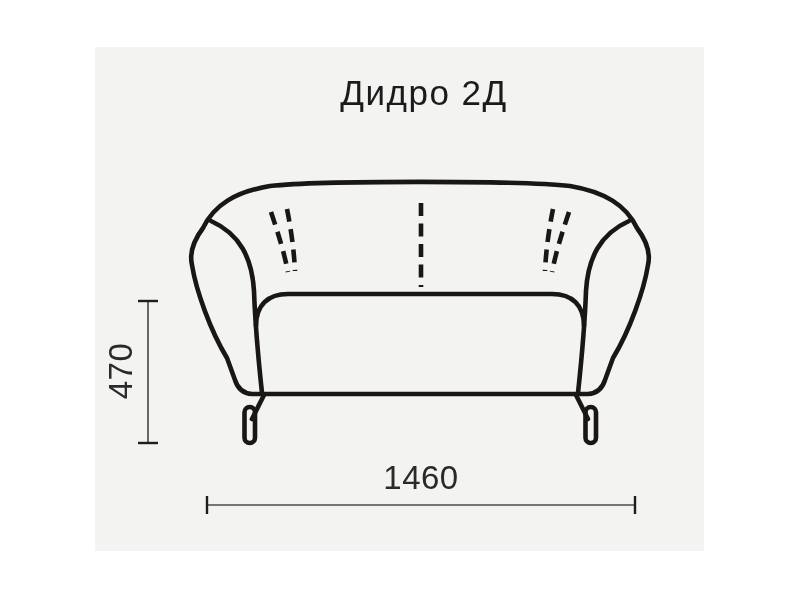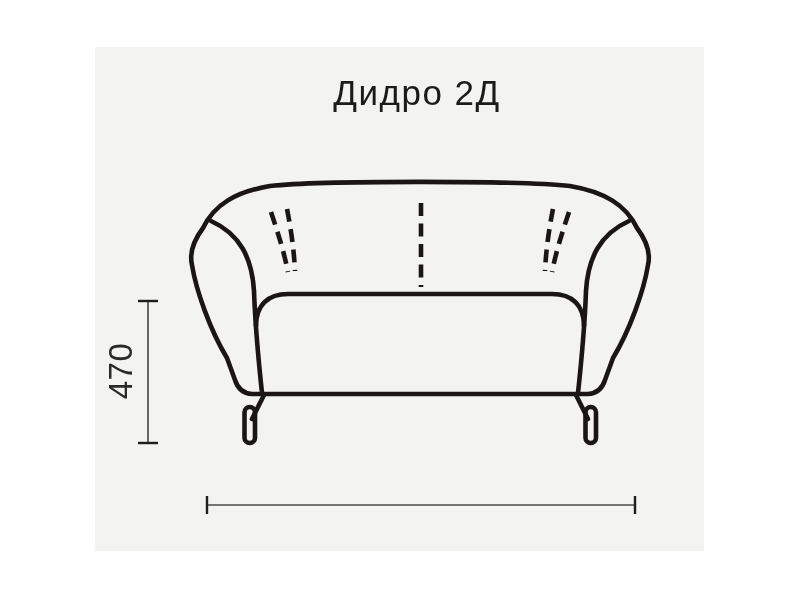--- a/index.html
+++ b/index.html
@@ -27,21 +27,21 @@
   }
   .drawing-svg {
     position: absolute;
     left: 0;
     top: 0;
     width: 800px;
     height: 600px;
   }
   .title {
     position: absolute;
-    left: 117px;
+    left: 124px;
     top: 75px;
     width: 600px;
     text-align: center;
     font-size: 35px;
     line-height: 36px;
     font-weight: 500;
     letter-spacing: 1.5px;
     color: #1b1b1b;
     white-space: nowrap;
   }
@@ -124,14 +124,15 @@
       <g>
         <line x1="207" y1="505" x2="635" y2="505" stroke="#4d4d4d" stroke-width="1.7"></line>
         <line x1="207" y1="496" x2="207" y2="514" stroke="#1d1d1d" stroke-width="2.4"></line>
         <line x1="635" y1="496" x2="635" y2="514" stroke="#1d1d1d" stroke-width="2.4"></line>
       </g>
     </g>
   </svg>
 
   <div class="dim-label dim-label-height">470</div>
 
+  <div class="dim-label dim-label-width">1460</div>
 
 </div>
 
 </body></html>

